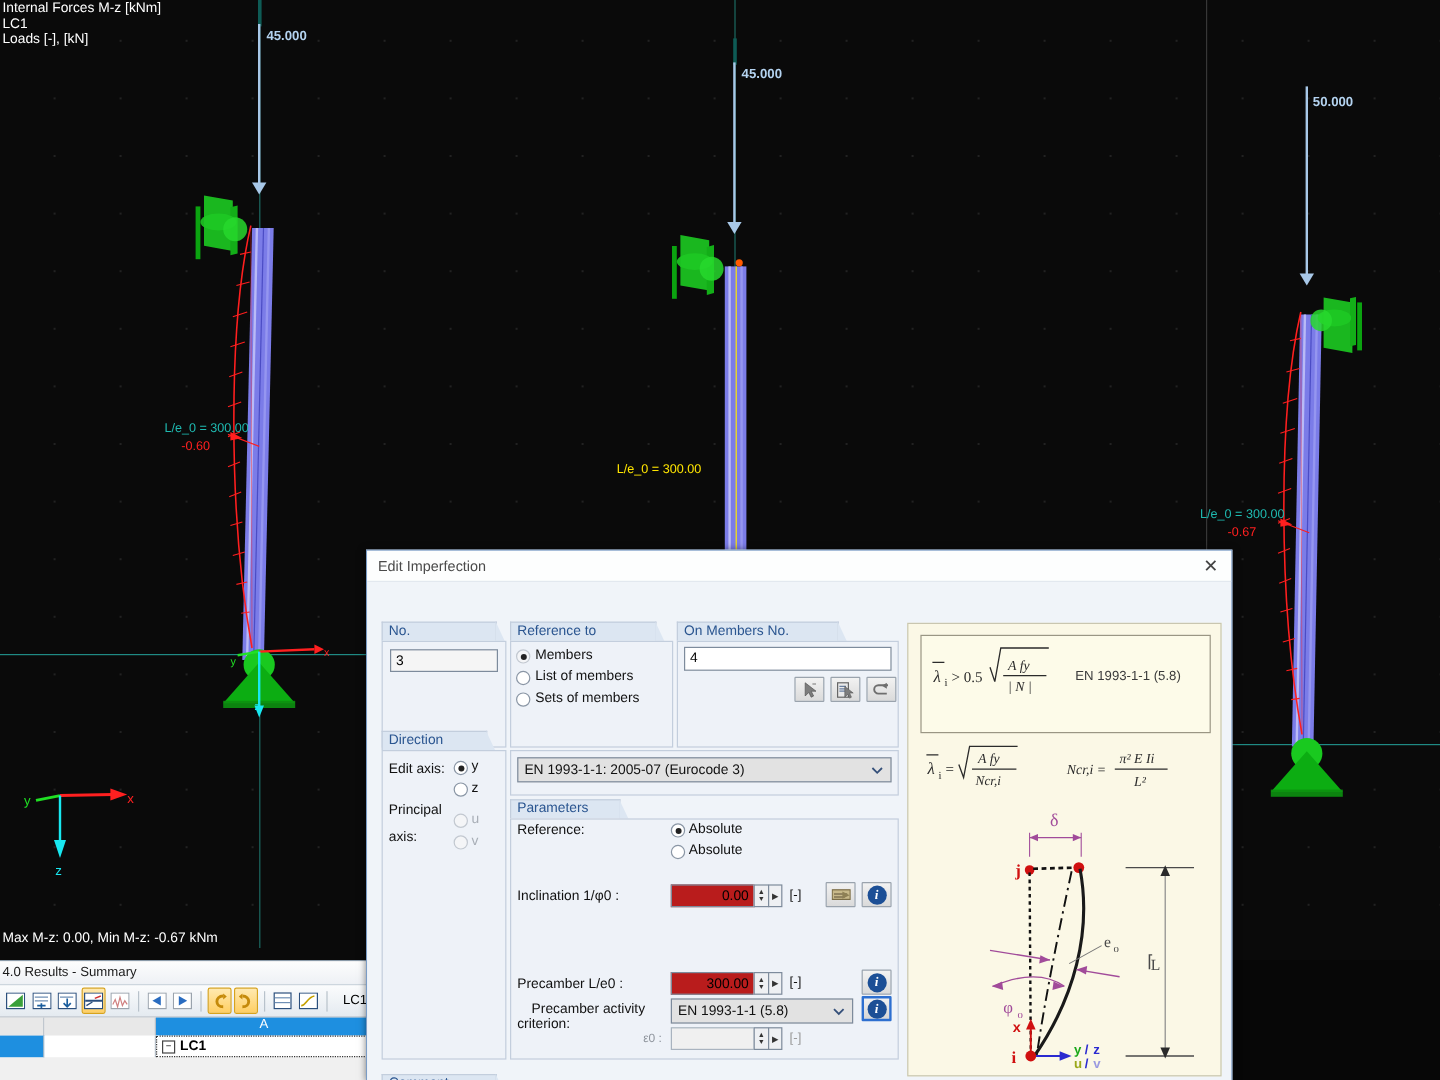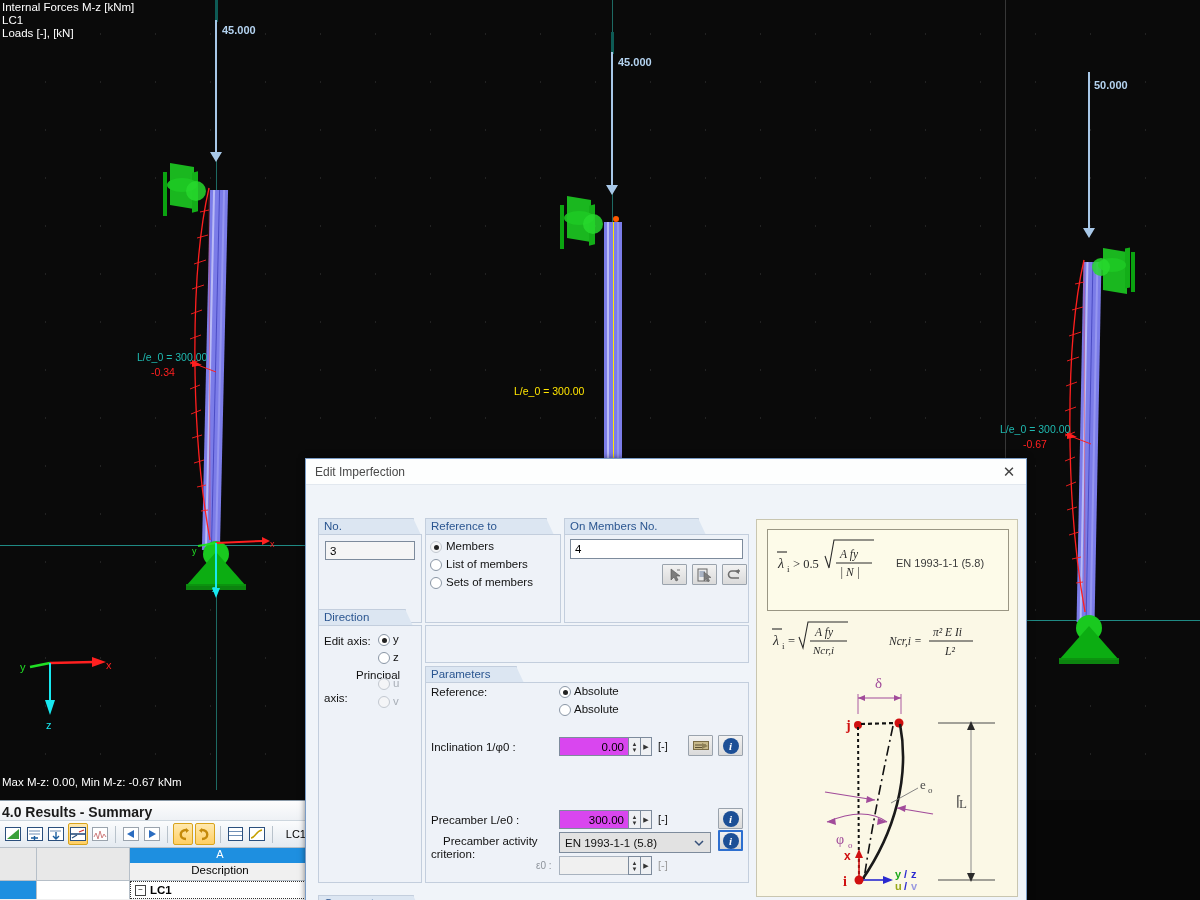--- a/index.html
+++ b/index.html
@@ -47,21 +47,21 @@
 
   .lbl-teal{position:absolute;color:#1fb9b0;font-size:10.5px;white-space:nowrap;}
   .lbl-yellow{position:absolute;color:#ffe500;font-size:10.5px;white-space:nowrap;}
   .lbl-red{position:absolute;color:#ff2020;font-size:10.5px;white-space:nowrap;}
 
   
   #triad{position:absolute;left:18px;top:645px;width:100px;height:85px;}
 
   
   #bottompanel{position:absolute;left:0;top:800px;width:310px;height:100px;background:#f0f0f0;border-top:1px solid #8a9aa8;overflow:hidden;}
-  #bp-title{height:19px;background:linear-gradient(#fdfdfd,#eef1f5);font-size:14px;color:#1a1a1a;padding:3px 0 0 2px;box-sizing:border-box;font-weight:bold;}
+  #bp-title{height:19px;background:linear-gradient(#fdfdfd,#eef1f5);font-size:11px;color:#1a1a1a;padding:3px 0 0 2px;box-sizing:border-box;}
   #bp-toolbar{height:26px;background:linear-gradient(#fbfcfd,#e4eaf0);border-top:1px solid #cdd6de;display:flex;align-items:center;padding-left:3px;gap:2px;}
   .tbbtn{width:20px;height:20px;border:1px solid transparent;border-radius:2px;position:relative;background:transparent;display:flex;align-items:center;justify-content:center;}
   .tbbtn.on{background:linear-gradient(#ffe9b0,#ffcf63);border:1px solid #d8a31c;}
   .tbsep{width:1px;height:17px;background:#b8c2cb;margin:0 3px;}
   .gridicon{width:15px;height:14px;background:#fff;border:1px solid #2b4f7d;position:relative;box-sizing:border-box;}
   .gridicon:before{content:"";position:absolute;left:0;right:0;top:3px;height:1px;background:#6f8fb5;}
   .gridicon:after{content:"";position:absolute;left:0;right:0;top:7px;height:1px;background:#6f8fb5;}
   .lc-box{margin-left:4px;font-size:11px;color:#000;padding:1px 4px;}
   #bp-header{height:15px;display:flex;border-top:1px solid #b6bfc8;}
   .hcell-blank{width:36px;background:#e8e8e8;border-right:1px solid #b6bfc8;}
@@ -86,21 +86,21 @@
   .gbox{position:absolute;background:#eef2f8;border:1px solid #c3cedd;box-sizing:border-box;}
   .gtitle{position:absolute;font-size:11.5px;color:#2a5590;background:#dce6f2;
      border:1px solid #c3cedd;border-bottom:none;height:16px;line-height:15px;padding:0 8px 0 5px;box-sizing:border-box;}
   .gtitle:after{content:"";position:absolute;right:-8px;top:-1px;width:0;height:0;
      border-bottom:17px solid #dce6f2;border-right:8px solid transparent;}
 
   .lbl{position:absolute;font-size:11.5px;color:#111;white-space:nowrap;}
   .txtin{position:absolute;background:#f5f5f5;border:1px solid #7d8b9c;box-sizing:border-box;
      font-size:11.5px;color:#000;padding:1px 4px;display:flex;align-items:center;font-family:"Liberation Sans",sans-serif;}
   .txtin.white{background:#fff;}
-  .numin{position:absolute;background:#d946ef;border:1px solid #7d8b9c;box-sizing:border-box;
+  .numin{position:absolute;background:#b91c1c;border:1px solid #7d8b9c;box-sizing:border-box;
      font-size:11.5px;color:#000;text-align:right;padding-right:4px;display:flex;align-items:center;justify-content:flex-end;}
   .numin.dis{background:#f0f0f0;color:#9a9a9a;border-color:#a9b3bf;}
   .spin{position:absolute;width:13px;border:1px solid #7d8b9c;box-sizing:border-box;background:#eef0f3;
       display:flex;flex-direction:column;align-items:center;justify-content:center;}
   .spin .up,.spin .dn{font-size:6px;line-height:6px;color:#333;}
   .spin2{position:absolute;width:12px;border:1px solid #7d8b9c;box-sizing:border-box;background:#eef0f3;
       display:flex;align-items:center;justify-content:center;font-size:7px;color:#333;}
   .radio{position:absolute;width:12px;height:12px;border-radius:50%;border:1px solid #8a96a5;background:#fff;box-sizing:border-box;}
   .radio.sel:after{content:"";position:absolute;left:2.5px;top:2.5px;width:5px;height:5px;border-radius:50%;background:#222;}
   .radio.dis{border-color:#c2c8d0;background:#f4f5f7;}
@@ -170,21 +170,21 @@
         <line x1="81" y1="230" x2="71" y2="234"></line>
           <line x1="82" y1="255" x2="72" y2="258"></line>
         <line x1="84" y1="280" x2="74" y2="283"></line>
           <line x1="86" y1="305" x2="77" y2="307"></line>
         <line x1="88" y1="330" x2="81" y2="331"></line>
       </g>
       <line x1="96" y1="192" x2="70" y2="182" stroke="#ff1f1f" stroke-width="1"></line>
       <polygon points="72,180 82,185 72,187" fill="#ff1f1f"></polygon>
     </svg>
     <div class="lbl-teal" style="left:137px;top:351px;">L/e_0 = 300.00</div>
-    <div class="lbl-red" style="left:151px;top:366px;">-0.34</div>
+    <div class="lbl-red" style="left:151px;top:366px;">-0.60</div>
 
     <div class="support">
       <div class="sphere" style="left:203px;top:541px;"></div>
       <div class="cone" style="left:186px;top:552px;"></div>
       <div style="position:absolute;left:186px;top:584px;width:60px;height:6px;background:#0c9010;opacity:.9;"></div>
     </div>
 
     <svg style="position:absolute;left:190px;top:530px;width:90px;height:70px;">
       <line x1="26" y1="13" x2="72" y2="11" stroke="#ff2020" stroke-width="2"></line>
       <polygon points="72,7 80,11 72,15" fill="#ff2020"></polygon>
@@ -355,25 +355,20 @@
         </svg>
     </div>
     <div class="tbsep"></div>
     <div class="lc-box">LC1</div>
   </div>
   <div id="bp-header">
     <div class="hcell-blank"></div>
     <div class="hcell-blank2"></div>
     <div class="hcell-A">A</div>
   </div>
-  <div id="bp-subheader">
-    <div class="hcell-blank"></div>
-    <div class="hcell-blank2"></div>
-    <div class="sub-desc">Description</div>
-  </div>
   <div id="bp-row">
     <div class="row-num"></div>
     <div class="row-blank"></div>
     <div class="row-desc">
       <span class="expander">−</span>
       <span>LC1</span>
     </div>
   </div>
 </div>
 
@@ -423,29 +418,35 @@
         </svg>
     </div>
 
     <div class="gtitle" style="left:12px;top:124px;width:88px;">Direction</div>
     <div class="gbox" style="left:12px;top:140px;width:104px;height:258px;"></div>
     <div class="lbl" style="left:18px;top:150px;">Edit axis:</div>
     <div class="radio sel" style="left:72px;top:149px;"></div>
     <div class="lbl" style="left:87px;top:148px;">y</div>
     <div class="radio" style="left:72px;top:167px;"></div>
     <div class="lbl" style="left:87px;top:166px;">z</div>
-    <div class="lbl" style="left:18px;top:184px;margin-left:32px;">Principal</div>
+    <div class="lbl" style="left:18px;top:184px;">Principal</div>
     <div class="lbl" style="left:18px;top:207px;">axis:</div>
     <div class="radio dis" style="left:72px;top:193px;"></div>
     <div class="lbl" style="left:87px;top:192px;color:#a8aeb6;">u</div>
     <div class="radio dis" style="left:72px;top:211px;"></div>
     <div class="lbl" style="left:87px;top:210px;color:#a8aeb6;">v</div>
 
     <div class="gtitle" style="left:119px;top:140px;width:150px;text-decoration:underline;">According to Standard</div>
     <div class="gbox" style="left:119px;top:140px;width:324px;height:38px;"></div>
+    <div class="sel-box" style="left:125px;top:146px;width:312px;height:21px;">
+      <span>EN 1993-1-1: 2005-07  (Eurocode 3)</span>
+      <svg style="position:absolute;right:6px;top:7px;" width="10" height="7">
+          <path d="M1 1 L5 5 L9 1" stroke="#35507a" stroke-width="1.5" fill="none"></path>
+        </svg>
+    </div>
 
     <div class="gtitle" style="left:119px;top:181px;width:92px;">Parameters</div>
     <div class="gbox" style="left:119px;top:197px;width:324px;height:201px;"></div>
 
     <div class="lbl" style="left:125px;top:201px;">Reference:</div>
     <div class="radio sel" style="left:253px;top:201px;"></div>
     <div class="lbl" style="left:268px;top:200px;">Absolute</div>
     <div class="radio" style="left:253px;top:219px;"></div>
     <div class="lbl" style="left:268px;top:218px;">Absolute</div>
 

